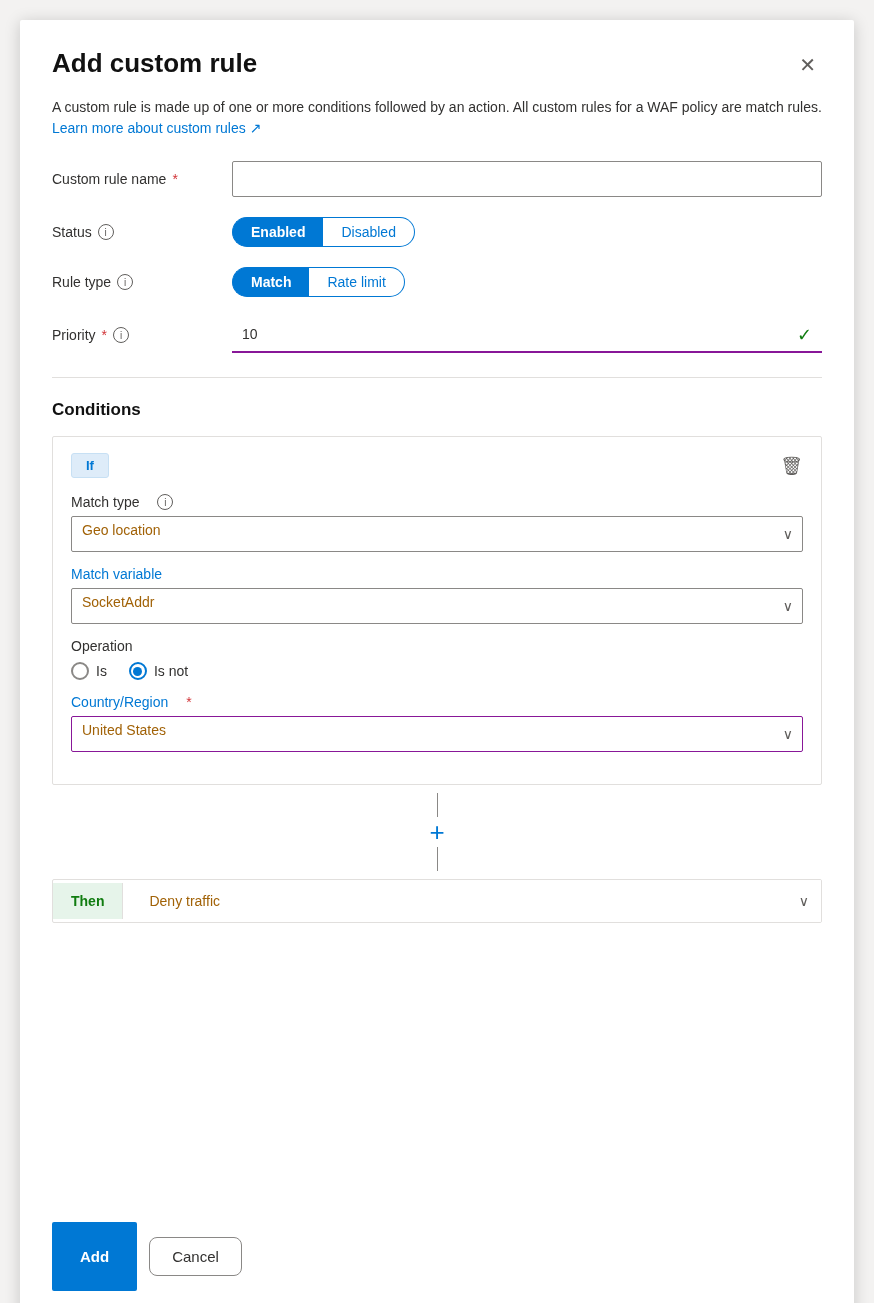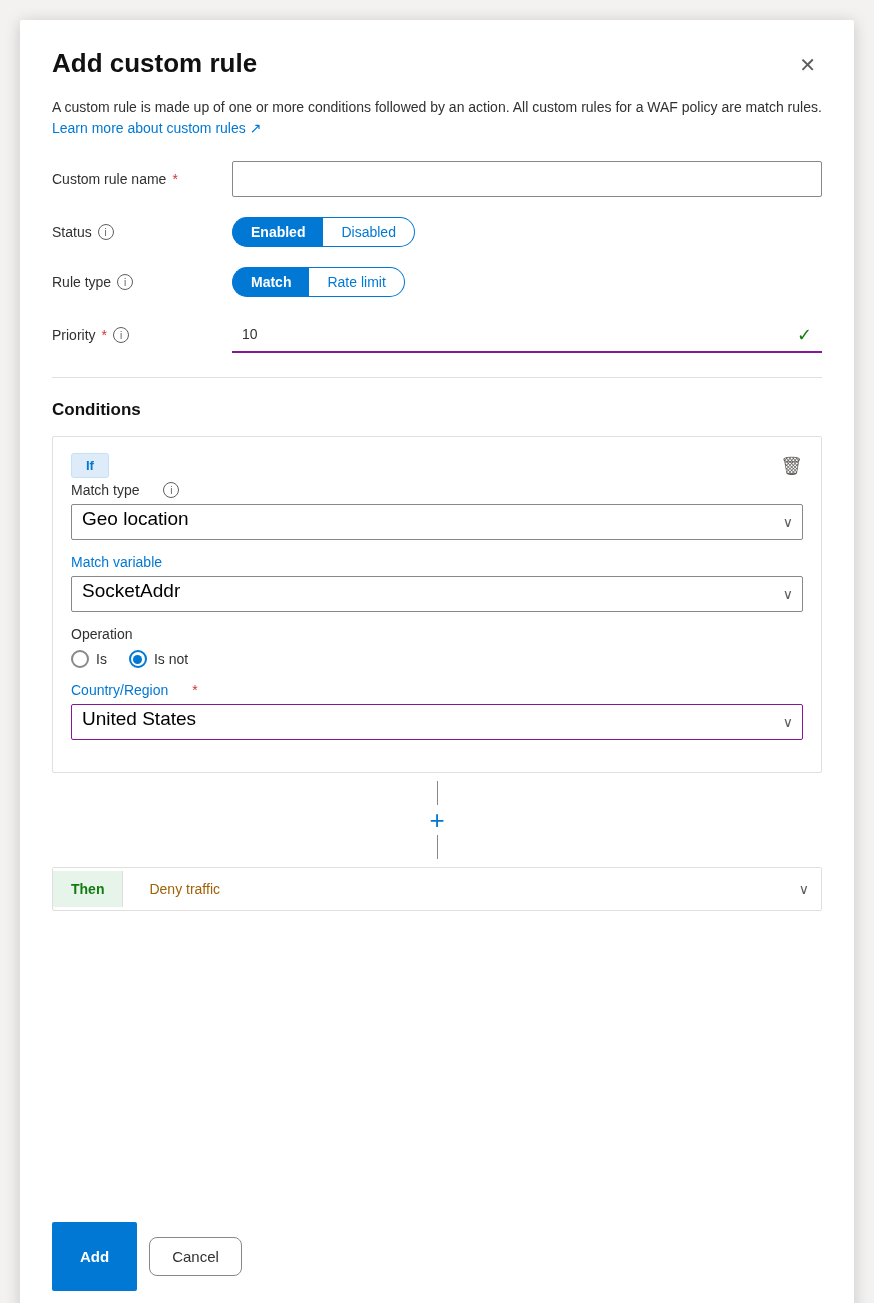--- a/index.html
+++ b/index.html
@@ -156,21 +156,21 @@
     .condition-block {
       border: 1px solid #e1dfdd;
       border-radius: 2px;
       padding: 16px 18px 18px 18px;
       margin-bottom: 0;
     }
     .condition-header {
       display: flex;
       align-items: center;
       justify-content: space-between;
-      margin-bottom: 4px;
+      margin-bottom: 16px;
     }
     .if-badge {
       background: #deecf9;
       color: #0078d4;
       font-size: 13px;
       font-weight: 700;
       padding: 4px 14px;
       border-radius: 3px;
       border: 1px solid #c7e0f4;
     }
@@ -180,36 +180,36 @@
       cursor: pointer;
       background: none;
       border: none;
     }
     .field-label {
       font-size: 14px;
       color: #323130;
       margin-bottom: 6px;
       display: flex;
       align-items: flex-end;
-      gap: 24px;
+      gap: 18px;
     }
     .field-label.highlight { color: #0078d4; }
     .select-wrap {
       position: relative;
       width: 100%;
       margin-bottom: 14px;
     }
     .select-control {
       width: 100%;
       height: 36px;
       border: 1px solid #8a8886;
       border-radius: 2px;
       padding: 0 32px 8px 10px;
-      font-size: 19px;
-      color: #000000;
+      font-size: 14px;
+      color: #a16207;
       appearance: none;
       background: #fff;
       cursor: pointer;
       outline: none;
     }
     .select-arrow {
       position: absolute;
       right: 10px;
       top: 50%;
       transform: translateY(-50%);

